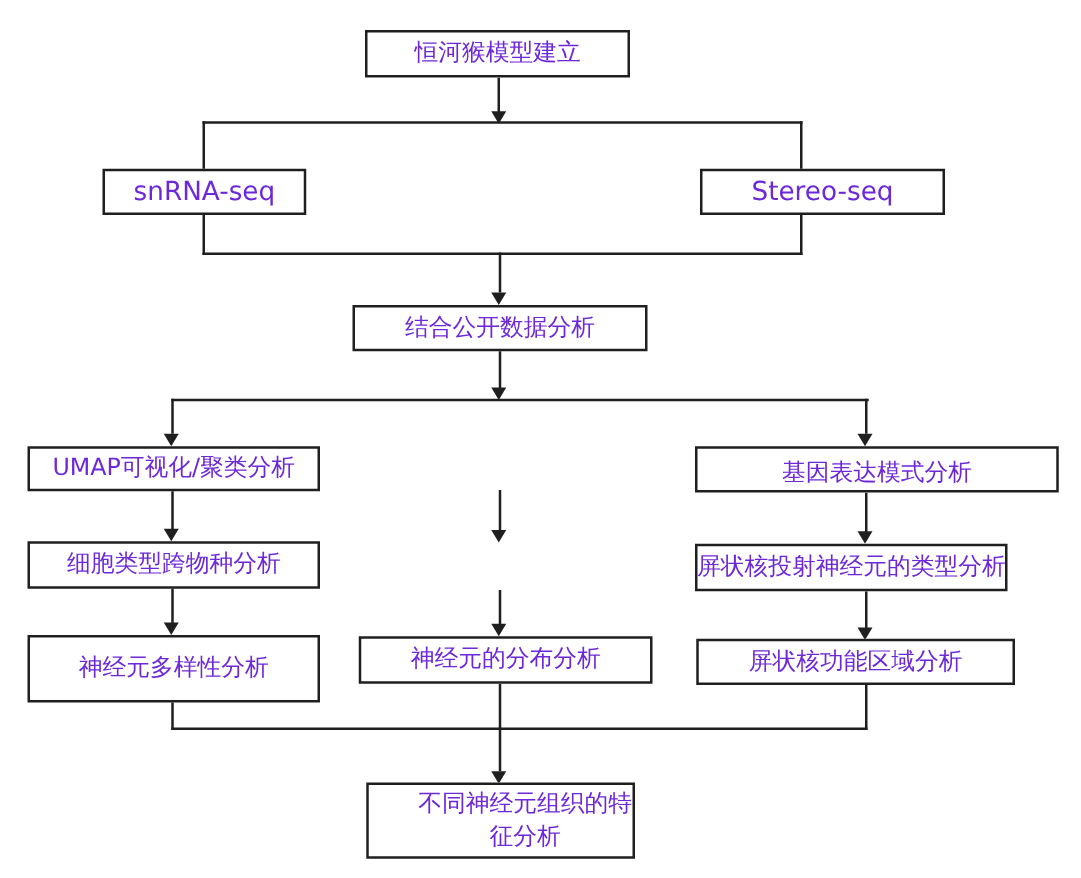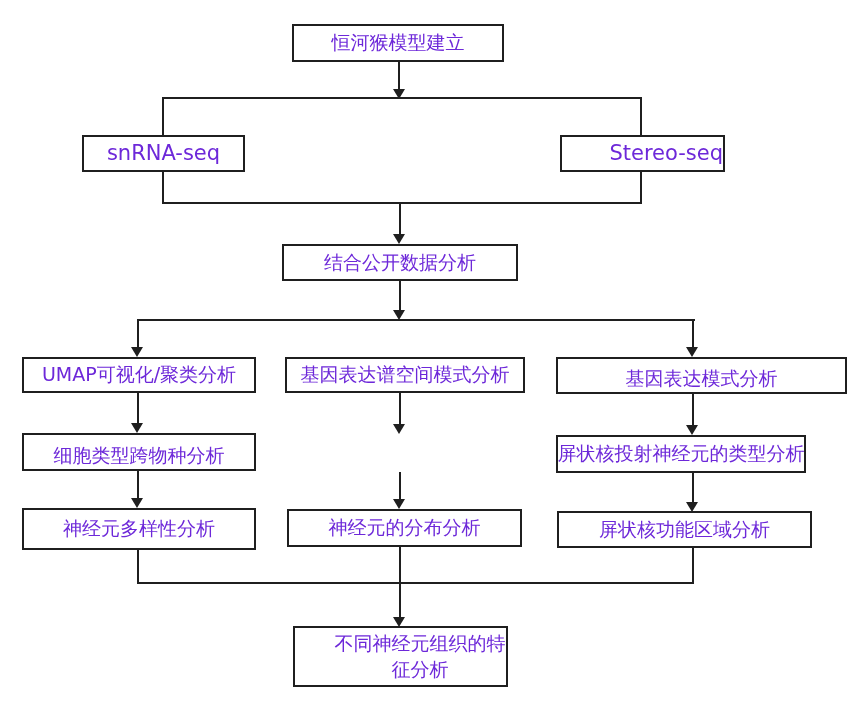--- a/index.html
+++ b/index.html
@@ -83,50 +83,47 @@
   <div class="arrow" style="left:393px;top:617px;"></div>
 
   <div class="node" style="left:292px;top:24px;width:212px;height:38px;">
     <span class="lbl">恒河猴模型建立</span>
   </div>
 
   <div class="node latin" style="left:82px;top:135px;width:163px;height:37px;">
     <span class="lbl">snRNA-seq</span>
   </div>
 
-  <div class="node latin" style="left:560px;top:135px;width:165px;height:37px;justify-content:flex-end;">
+  <div class="node latin" style="left:560px;top:135px;width:196px;height:37px;">
     <span class="lbl">Stereo-seq</span>
   </div>
 
   <div class="node" style="left:282px;top:244px;width:236px;height:37px;justify-content:center;">
     <span class="lbl">结合公开数据分析</span>
   </div>
 
   <div class="node" style="left:22px;top:357px;width:234px;height:36px;">
     <span class="lbl">UMAP可视化/聚类分析</span>
   </div>
 
-  <div class="node" style="left:285px;top:357px;width:240px;height:36px;">
-    <span class="lbl">基因表达谱空间模式分析</span>
-  </div>
 
   <div class="node" style="left:556px;top:357px;width:291px;height:37px;align-items:flex-end;">
     <span class="lbl">基因表达模式分析</span>
   </div>
 
-  <div class="node" style="left:22px;top:433px;width:234px;height:38px;align-items:flex-end;">
+  <div class="node" style="left:22px;top:433px;width:234px;height:38px;">
     <span class="lbl">细胞类型跨物种分析</span>
   </div>
 
 
   <div class="node" style="left:556px;top:435px;width:250px;height:38px;">
     <span class="lbl">屏状核投射神经元的类型分析</span>
   </div>
 
-  <div class="node" style="left:22px;top:508px;width:234px;height:42px;">
+  <div class="node" style="left:22px;top:508px;width:234px;height:54px;">
     <span class="lbl">神经元多样性分析</span>
   </div>
 
   <div class="node" style="left:287px;top:509px;width:235px;height:38px;">
     <span class="lbl">神经元的分布分析</span>
   </div>
 
   <div class="node" style="left:557px;top:511px;width:255px;height:37px;">
     <span class="lbl">屏状核功能区域分析</span>
   </div>

